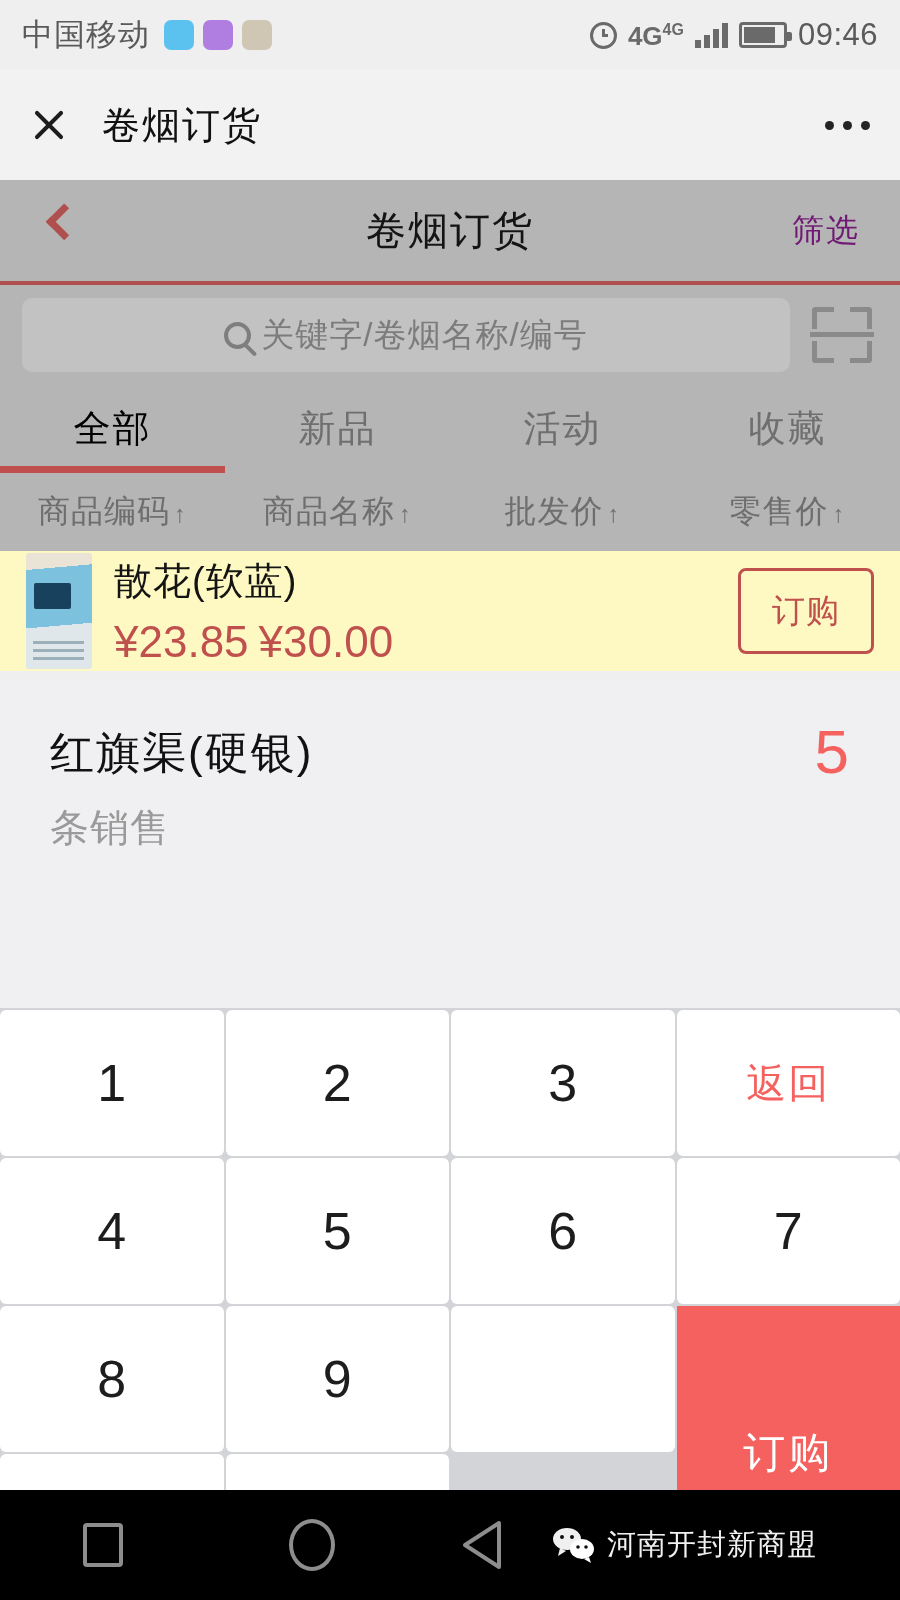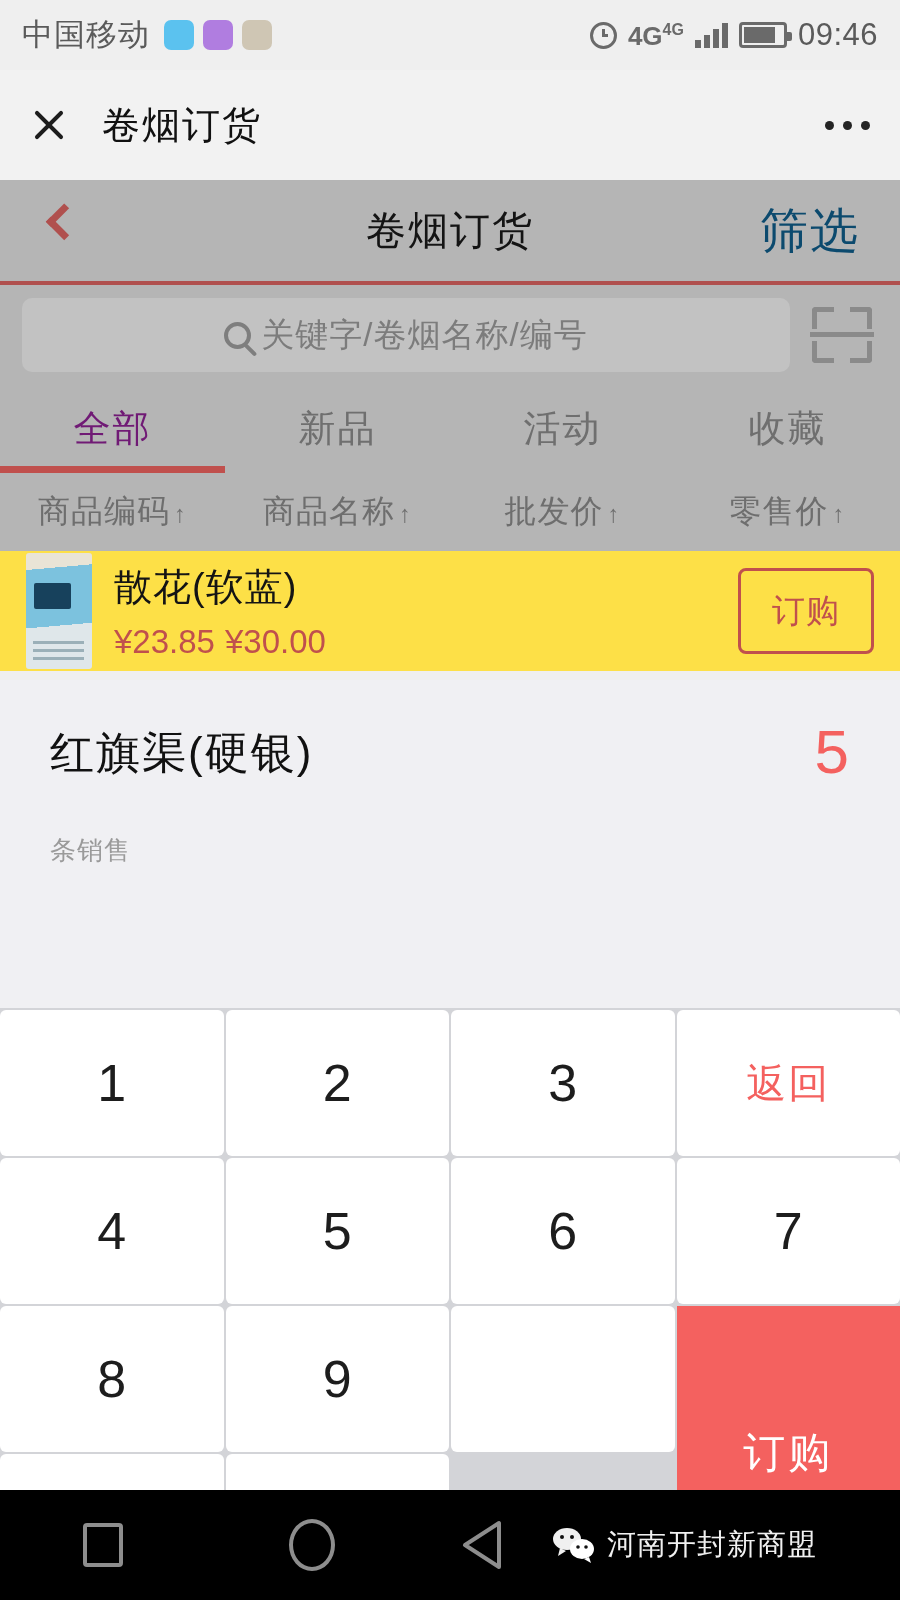--- a/index.html
+++ b/index.html
@@ -63,21 +63,21 @@
     position:relative; border-bottom:4px solid #b0504e;
   }
   .chev {
     position:absolute; left:42px; top:50%; transform:translateY(-50%);
     width:26px; height:26px; border-left:7px solid #b0504e; border-bottom:7px solid #b0504e;
     transform-origin:center; rotate:45deg; margin-top:-13px;
   }
   .appbar-title { font-size:40px; color:#141414; letter-spacing:2px; }
   .appbar-action {
     position:absolute; right:40px; top:50%; transform:translateY(-50%);
-    font-size:48px; color:#0c4a6e; letter-spacing:2px;
+    font-size:32px; color:#701a75; letter-spacing:2px;
   }
 
   .searchrow { height:100px; display:flex; align-items:center; padding:0 22px; gap:16px; }
   .searchbox {
     flex:1; height:74px; background:#c2c2c2; border-radius:10px;
     display:flex; align-items:center; justify-content:center; gap:10px;
   }
   .mag { width:27px; height:27px; border:4px solid #7e7e7e; border-radius:50%; position:relative; }
   .mag:after { content:""; position:absolute; right:-11px; bottom:-7px; width:15px; height:4px;
     background:#7e7e7e; transform:rotate(45deg); border-radius:2px; }
@@ -88,68 +88,68 @@
   .scan span.tr { right:6px; top:8px; border-right:5px solid #8a8a8a; border-top:5px solid #8a8a8a; border-radius:0 4px 0 0; }
   .scan span.bl { left:6px; bottom:8px; border-left:5px solid #8a8a8a; border-bottom:5px solid #8a8a8a; border-radius:0 0 0 4px; }
   .scan span.br { right:6px; bottom:8px; border-right:5px solid #8a8a8a; border-bottom:5px solid #8a8a8a; border-radius:0 0 4px 0; }
   .scan em { position:absolute; left:4px; right:4px; top:33px; height:5px; background:#8a8a8a; }
 
   .tabs { height:88px; display:flex; align-items:stretch; }
   .tab {
     flex:1; display:flex; align-items:center; justify-content:center;
     font-size:37px; color:#6f6f6f; position:relative; letter-spacing:2px;
   }
-  .tab.active { color:#701a75; }
+  .tab.active { color:#000000; }
   .tab.active:after {
     content:""; position:absolute; left:0; right:0; bottom:0; height:7px; background:#c0504d;
   }
 
   .sortrow { height:78px; display:flex; align-items:center; }
   .sort {
     flex:1; text-align:center; font-size:32px; color:#6e6e6e; letter-spacing:1px;
   }
   .sort .arr { font-size:24px; margin-left:4px; }
 
-  .listwrap { background:#fde047; }
+  .listwrap { background:#fef9c3; }
   .prow { height:120px; display:flex; align-items:center; padding:0 26px; gap:22px; }
   .thumb {
     width:66px; height:116px; border-radius:3px; flex:none;
     background:linear-gradient(175deg,#e9e4d6 0 14%,#7cc2de 14% 62%,#dfe7ea 62% 100%);
     position:relative; overflow:hidden;
   }
   .thumb:before {
     content:""; position:absolute; left:12%; top:26%; width:56%; height:22%;
     background:#17415c; border-radius:2px;
   }
   .thumb:after {
     content:""; position:absolute; left:10%; bottom:8%; width:78%; height:3px; background:#9bb0b8;
     box-shadow:0 -8px 0 #9bb0b8, 0 -16px 0 #9bb0b8;
   }
   .pinfo { flex:1; min-width:0; }
   .pname { font-size:38px; color:#141414; letter-spacing:1px; }
-  .pprice { font-size:33px; color:#c0504d; margin-top:10px; }
+  .pprice { font-size:44px; color:#c0504d; margin-top:10px; }
   .pprice .ret { margin-left:10px; }
   .order-outline {
     width:136px; height:86px; border:3px solid #c0504d; border-radius:8px;
     display:flex; align-items:center; justify-content:center;
     font-size:33px; color:#c0504d; flex:none; letter-spacing:1px;
   }
 
   
   .sheet {
     position:absolute; left:0; right:0; top:680px; bottom:0;
     display:flex; flex-direction:column; background:#f0f0f3;justify-content:flex-end;
   }
   .sheet-head { padding:44px 50px 0 50px; }
   .sheet-row { display:flex; align-items:flex-start; }
   .sheet-name { font-size:44px; color:#111; letter-spacing:2px; }
   .sheet-qty {
     margin-left:auto; font-size:62px; color:#f4615f; line-height:0.9; letter-spacing:1px;
   }
-  .sheet-unit { font-size:26px; color:#9a9a9a; margin-top:50px; letter-spacing:1px; }
+  .sheet-unit { font-size:39px; color:#9a9a9a; margin-top:18px; letter-spacing:1px; }
 
   .keypad {
     margin-top:auto; height:592px; display:grid;
     grid-template-columns:repeat(4,1fr);
     grid-template-rows:repeat(4,1fr);
     background:#d3d4d8; gap:2px; padding-top:2px;
   }
   .key {
     background:#ffffff; display:flex; align-items:center; justify-content:center;
     font-size:52px; color:#1d1d1d; border-radius:6px;

